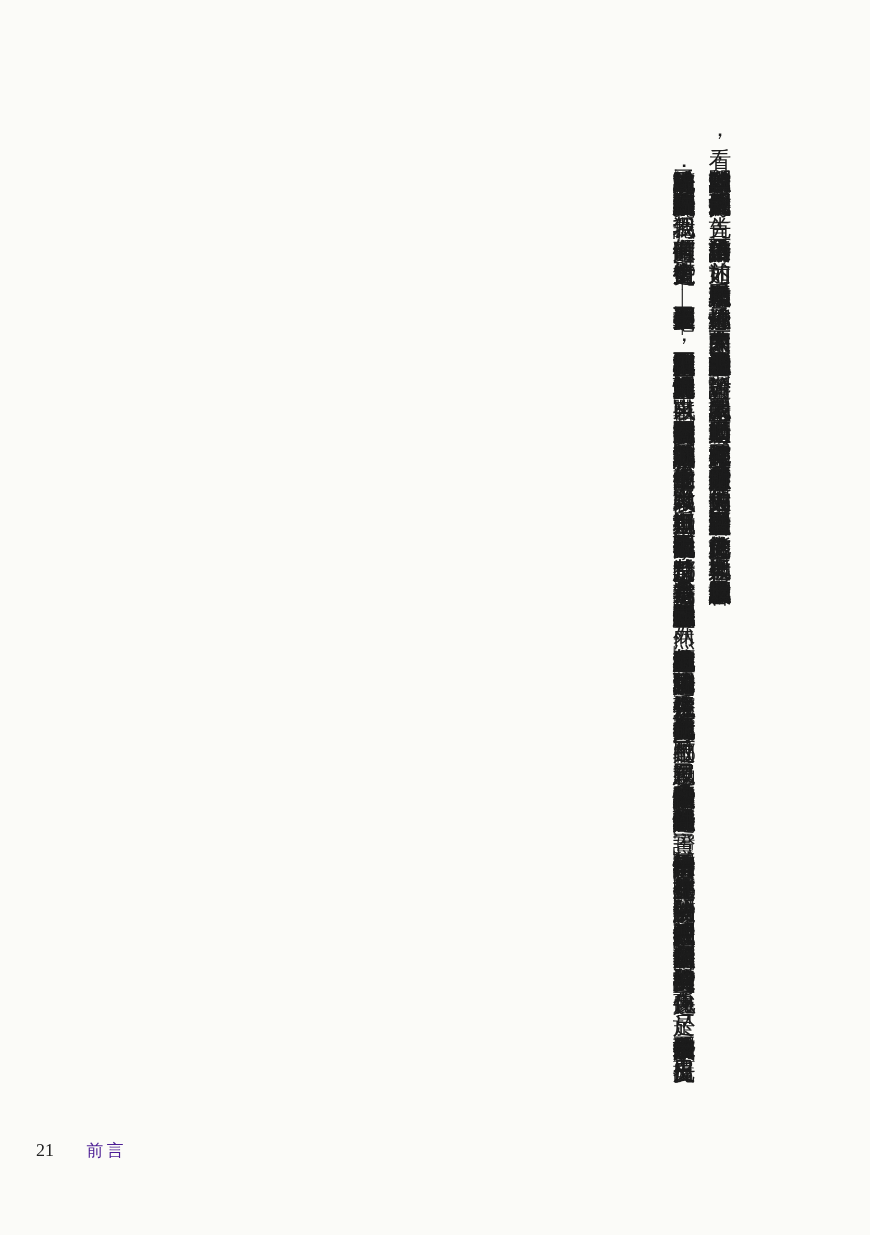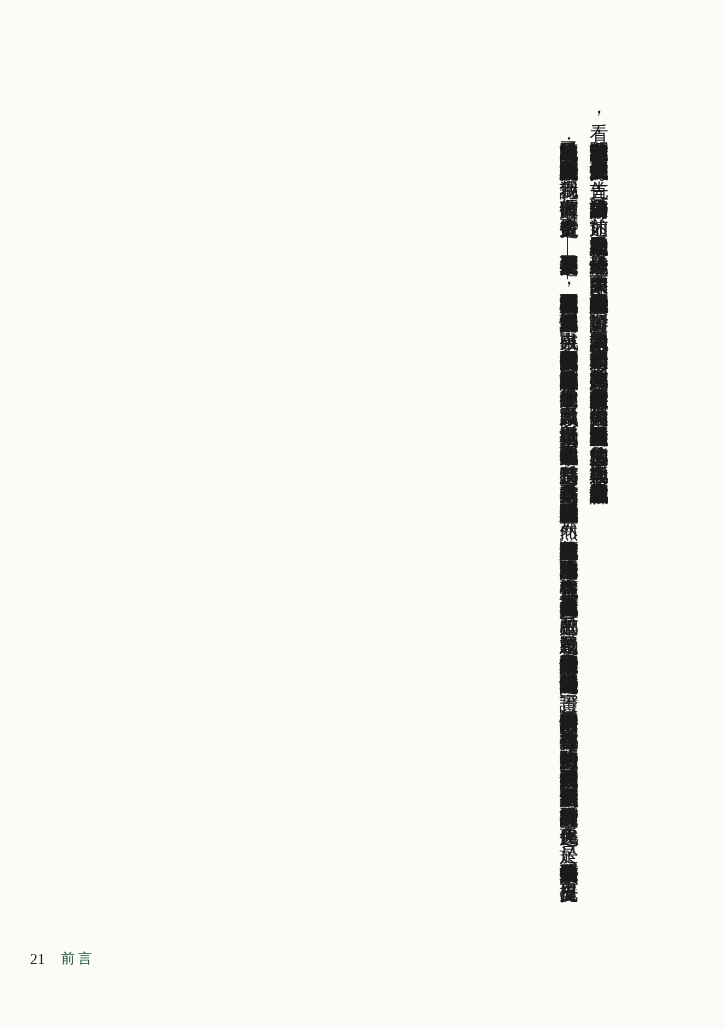--- a/index.html
+++ b/index.html
@@ -47,34 +47,34 @@
     text-indent: 1em;
   }
 
   
   .page-footer {
     position: absolute;
     top: 950px;
     left: 30px;
     display: flex;
     align-items: flex-end;
-    gap: 16px;
+    gap: 27px;
     writing-mode: horizontal-tb;
   }
 
   .page-number {
     font-size: 15px;
     color: #222;
     font-family: "Liberation Serif", "DejaVu Serif", serif;
   }
 
   .chapter-title {
     font-size: 14px;
     letter-spacing: 3px;
-    color: #14532d;
+    color: #4c1d95;
   }
 </style>
 </head>
 <body>
 
 <div class="book-page">
 
   <div class="text-block">
     <p>看，我們難以開啟適當的辯論，更別提找到一個令人信服的解決方式。首先，可供辯論的話語是貧瘠的，一如前述，巴勒斯坦人總是被視為難民、極端分子或恐怖分子，而一大票的中東「專家」，又會用那些似是而非的社會科學術語與意識形態濫調，習於壟斷討論。我認為最主要的因素，是人們面對巴勒斯坦人時，有一種根深蒂固的文化態度，那樣的態度衍生自西方長年以來對伊斯蘭、阿拉伯人與東方的偏見，而猶太復國主義又從中汲取對巴勒斯坦人的看法。由於這樣的文化態度，巴勒斯坦人被非人化，我們的民族被貶低成一個讓人難以容忍的麻煩。</p>
     <p class="indented">這樣的陳述或許是過於籠統了：「關於中東與巴勒斯坦人的政治學研究多半延續上述傳統」，但我認為，確實有這個傾向。這些研究大多衍生自——且在多個重要層面毫不遲疑接受了——正當化猶太復國主義而不利於巴勒斯坦權利的框架，因此無助於理解中東的真實情況。自二戰以來，幾乎所有在美國國內產出的關於當代中東的嚴肅研究，都沒辦法讓人們應對該地區的狀況；最近在伊朗發生的事，以及黎巴嫩內戰、巴勒斯坦抵抗運動、阿拉伯國家於一九七三年戰爭的表現，都清楚反映這點。我寫這本書不是為了爭辯、反對（特別是冷戰以降）社會科學研究佯裝「科學客觀」的意識形態傾向，然而，我確實有意識地避免其「價值中立」的陷阱。這個陷阱導致政治現實的論述，往往聚焦在強權競爭；聲稱西方及其在第三世界的現代化使命，都是可取的；忽視民眾運動，卻讚揚推崇那些無建樹且壓迫性的附庸政權；將那些無法輕易套進特定目的論或（以「理性」、「實證」、「實用」為目標的）特定方法論的事情，都稱作「非歷史」並屏除在外。對於這些研究明顯的缺陷，人們往往歸咎於「我們」在伊朗的失敗，以及「我們」無法預測「伊斯蘭再起」，卻沒有檢討這些研究的前提，反而一再強化之。於是，在決策過程中扮演要角的政治學家，反覆提出目光</p>

